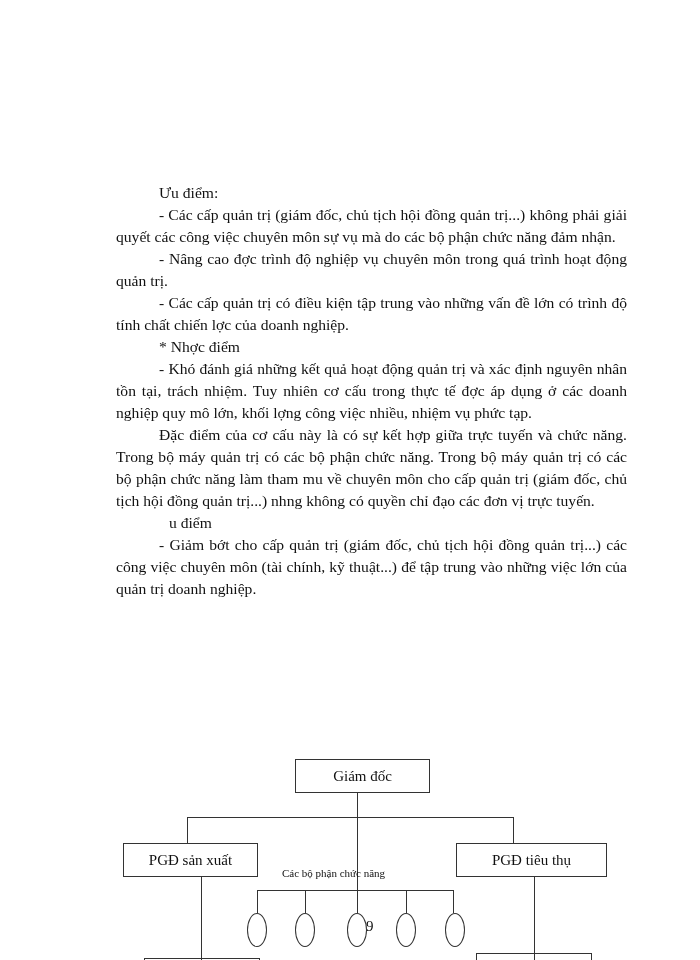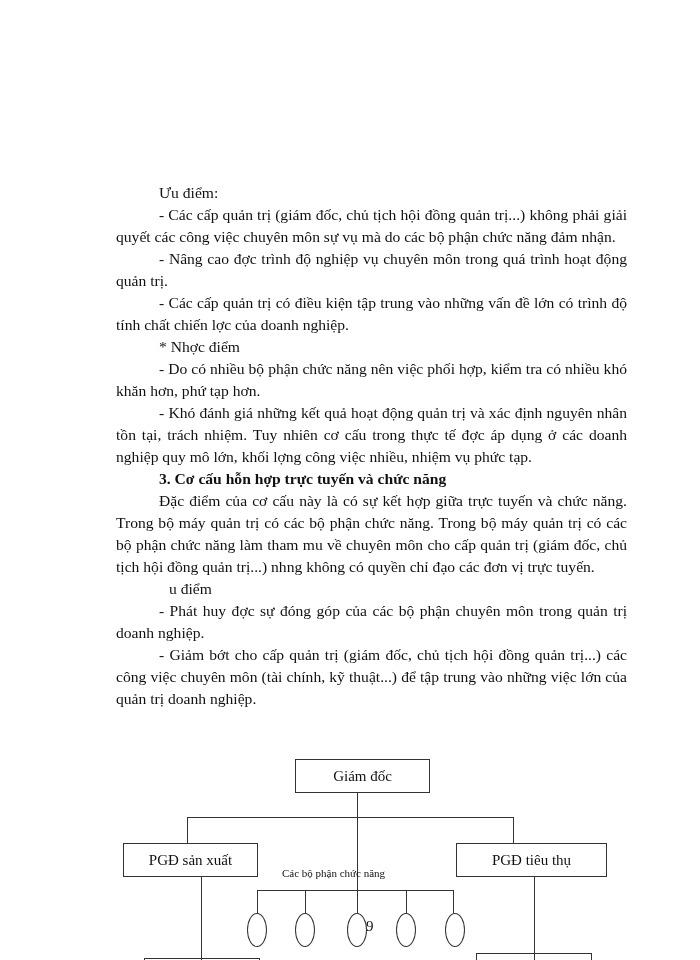--- a/index.html
+++ b/index.html
@@ -34,26 +34,23 @@
 <body>
 
 <div class="page">
 
   <div class="text-block">
     <p class="para">Ưu điểm:</p>
     <p class="para">- Các cấp quản trị (giám đốc, chủ tịch hội đồng quản trị...) không phải giải quyết các công việc chuyên môn sự vụ mà do các bộ phận chức năng đảm nhận.</p>
     <p class="para">- Nâng cao đợc   trình độ nghiệp vụ chuyên môn trong quá trình hoạt động quản trị.</p>
     <p class="para">- Các cấp quản trị có điều kiện tập trung vào những vấn đề lớn có trình độ tính chất chiến lợc   của doanh nghiệp.</p>
     <p class="para">* Nhợc   điểm</p>
-    <p class="para">- Do có nhiều bộ phận chức năng nên việc phối hợp, kiểm tra có nhiều khó khăn hơn, phứ tạp hơn.</p>
     <p class="para">- Khó đánh giá những kết quả hoạt động quản trị và xác định nguyên nhân tồn tại, trách nhiệm. Tuy nhiên cơ cấu trong thực tế đợc   áp dụng ở các doanh nghiệp quy mô lớn, khối lợng   công việc nhiều, nhiệm vụ phức tạp.</p>
-    <p class="para bold">3. Cơ cấu hỗn hợp trực tuyến và chức năng</p>
     <p class="para">Đặc điểm của cơ cấu này là có sự kết hợp giữa trực tuyến và chức năng. Trong bộ máy quản trị có các bộ phận chức năng. Trong bộ máy quản trị  có các bộ phận chức năng làm tham mu   về chuyên môn cho cấp quản trị (giám đốc, chủ tịch hội đồng quản trị...) nhng   không có quyền chỉ đạo các đơn vị trực tuyến.</p>
     <p class="para indent2">u điểm</p>
-    <p class="para">- Phát huy đợc   sự đóng góp của các bộ phận chuyên môn trong quản trị doanh nghiệp.</p>
     <p class="para">- Giảm bớt cho cấp quản trị (giám đốc, chủ tịch hội đồng quản trị...) các công việc chuyên môn (tài chính, kỹ thuật...) để tập trung vào những việc lớn của quản trị doanh nghiệp.</p>
   </div>
 
   <div class="diagram">
 
     <div class="box" style="left:295px; top:744px; width:135px; height:34px;">
       <span>Giám đốc</span>
     </div>
 
     <div class="line" style="left:357px; top:778px; width:1px; height:120px;"></div>

